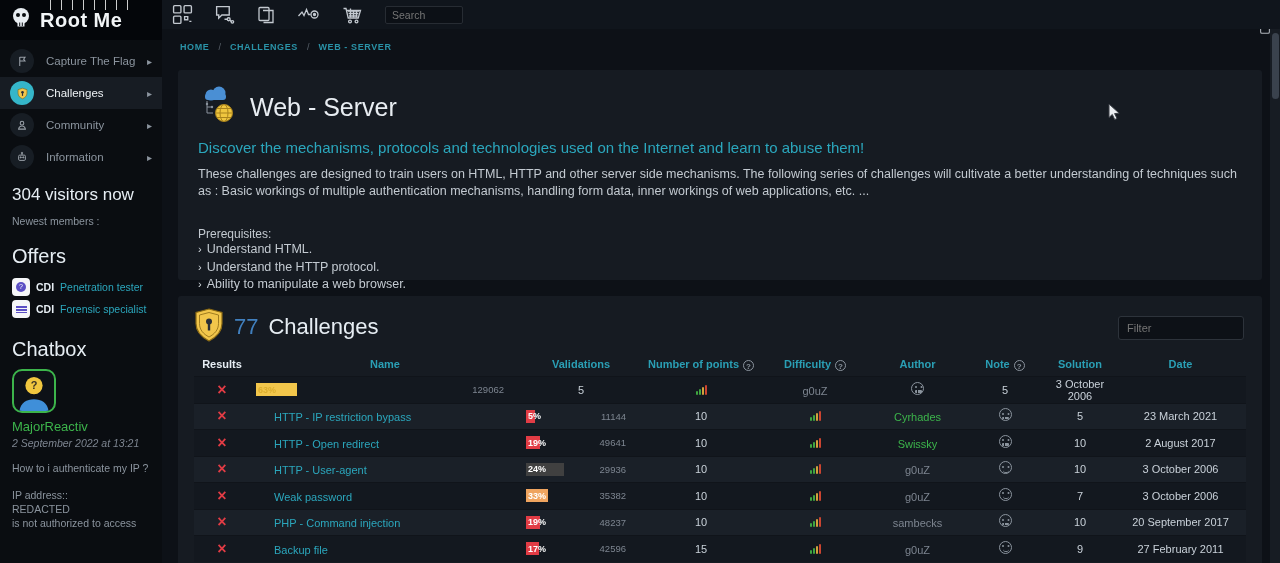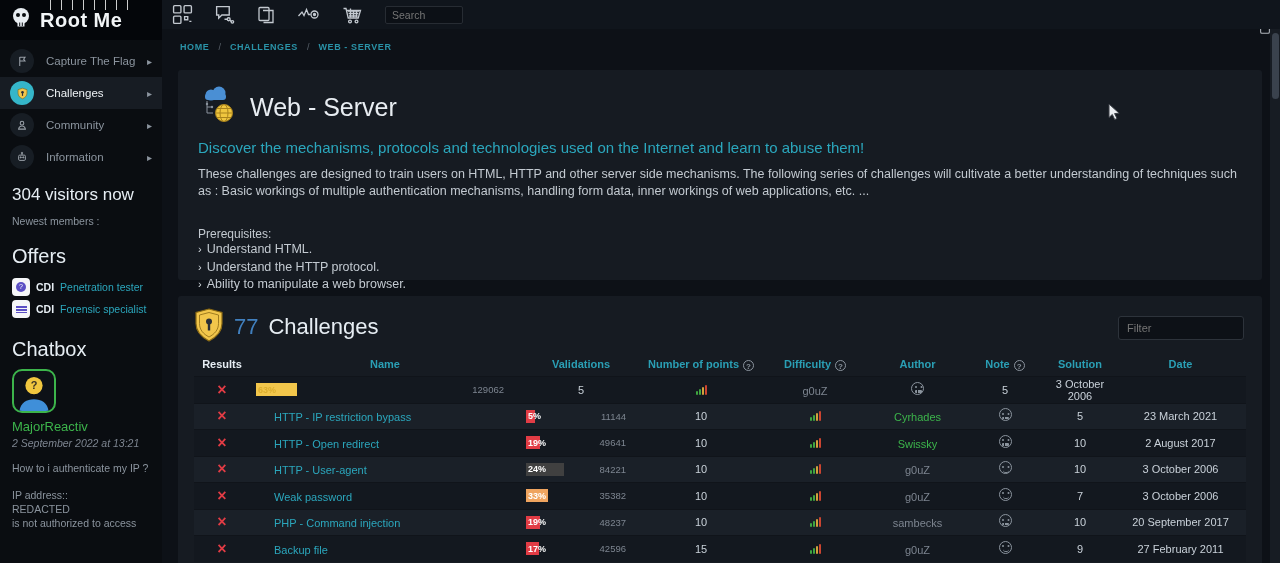--- a/index.html
+++ b/index.html
@@ -392,21 +392,21 @@
           <div class="c-auth"><a href="#" style="color: rgb(60, 180, 75);">Swissky</a></div>
           <div class="c-note"><span class="smiley m-grin"></span></div>
           <div class="c-sol">10</div>
           <div class="c-date">2 August 2017</div>
         </div>
         <div class="tbl-row row-light">
           <div class="c-res"><span class="xmark"></span></div>
           <div class="c-name"><a href="#" class="chlink">HTTP - User-agent</a></div>
           <div class="c-val">
             <span class="vbadge" style="background: #404040; color: rgb(255, 255, 255); width: 38px;">24%</span>
-            <span class="vcount">84221</span>
+            <span class="vcount">29936</span>
           </div>
           <div class="c-pts">10</div>
           <div class="c-diff">
             <span class="diffbars">
               <i class="b1"></i>
               <i class="b2"></i>
               <i class="b3"></i>
               <i class="b4"></i>
             </span>
           </div>

